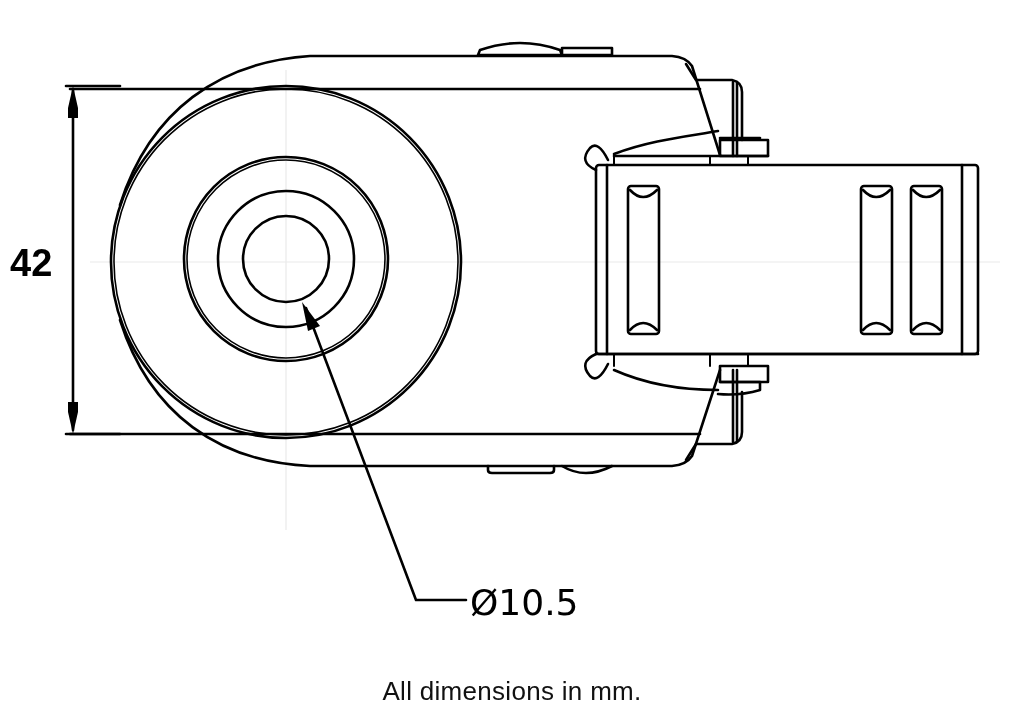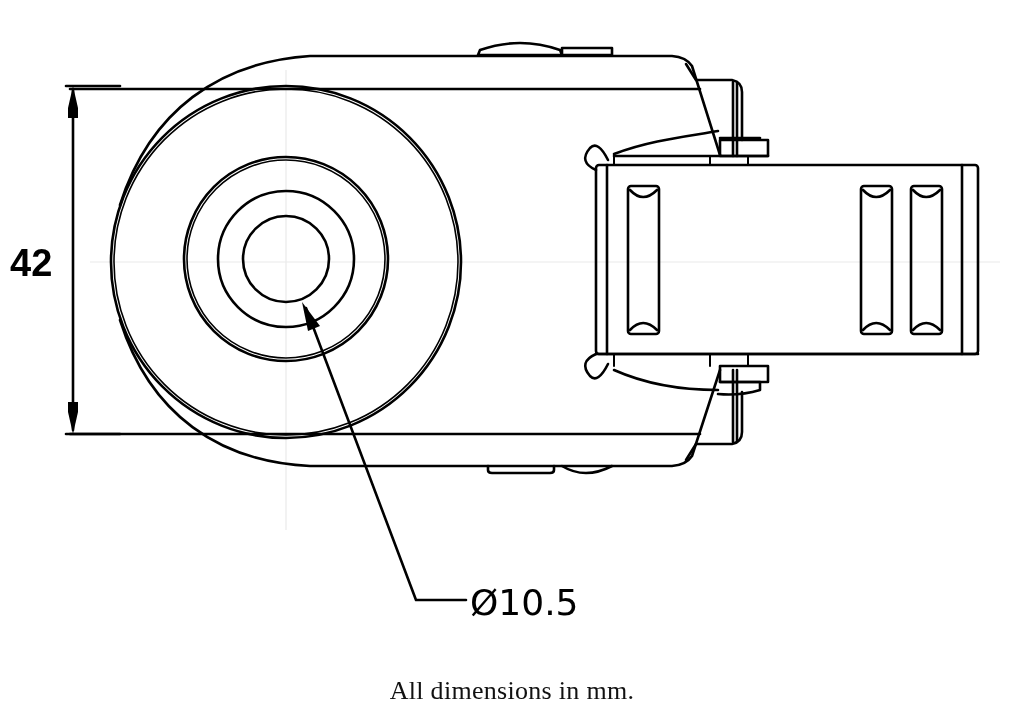--- a/index.html
+++ b/index.html
@@ -6,21 +6,21 @@
   body { width: 1024px; height: 719px; position: relative; overflow: hidden; }
   #drawing { position: absolute; left: 0; top: 0; }
   .ln { fill: none; stroke: #000; stroke-width: 2.6; stroke-linecap: round; stroke-linejoin: round; }
   .ln-thin { fill: none; stroke: #000; stroke-width: 2; stroke-linecap: round; stroke-linejoin: round; }
   .fillb { fill: #000; stroke: none; }
   .center-line { stroke: #e9e9e9; stroke-width: 1.2; fill: none; }
   .dim-text { font-family: "Liberation Sans", sans-serif; font-weight: bold; font-size: 38px; fill: #000; }
   .callout-text { font-family: "DejaVu Sans", sans-serif; font-size: 36px; fill: #000; }
   .footer-note {
     position: absolute; left: 0; width: 1024px; top: 676px; text-align: center;
-    font-family: Liberation Serif, serif; font-size: 26px; color: #111; letter-spacing: 0.3px;
+    font-family: Liberation Sans, sans-serif; font-size: 26px; color: #111; letter-spacing: 0.3px;
   }
 </style>
 </head>
 <body>
 
 <svg id="drawing" width="1024" height="719" viewBox="0 0 1024 719" xmlns="http://www.w3.org/2000/svg">
 
   <g>
     <line class="center-line" x1="90" y1="262" x2="1000" y2="262"></line>
     <line class="center-line" x1="286" y1="70" x2="286" y2="530"></line>

